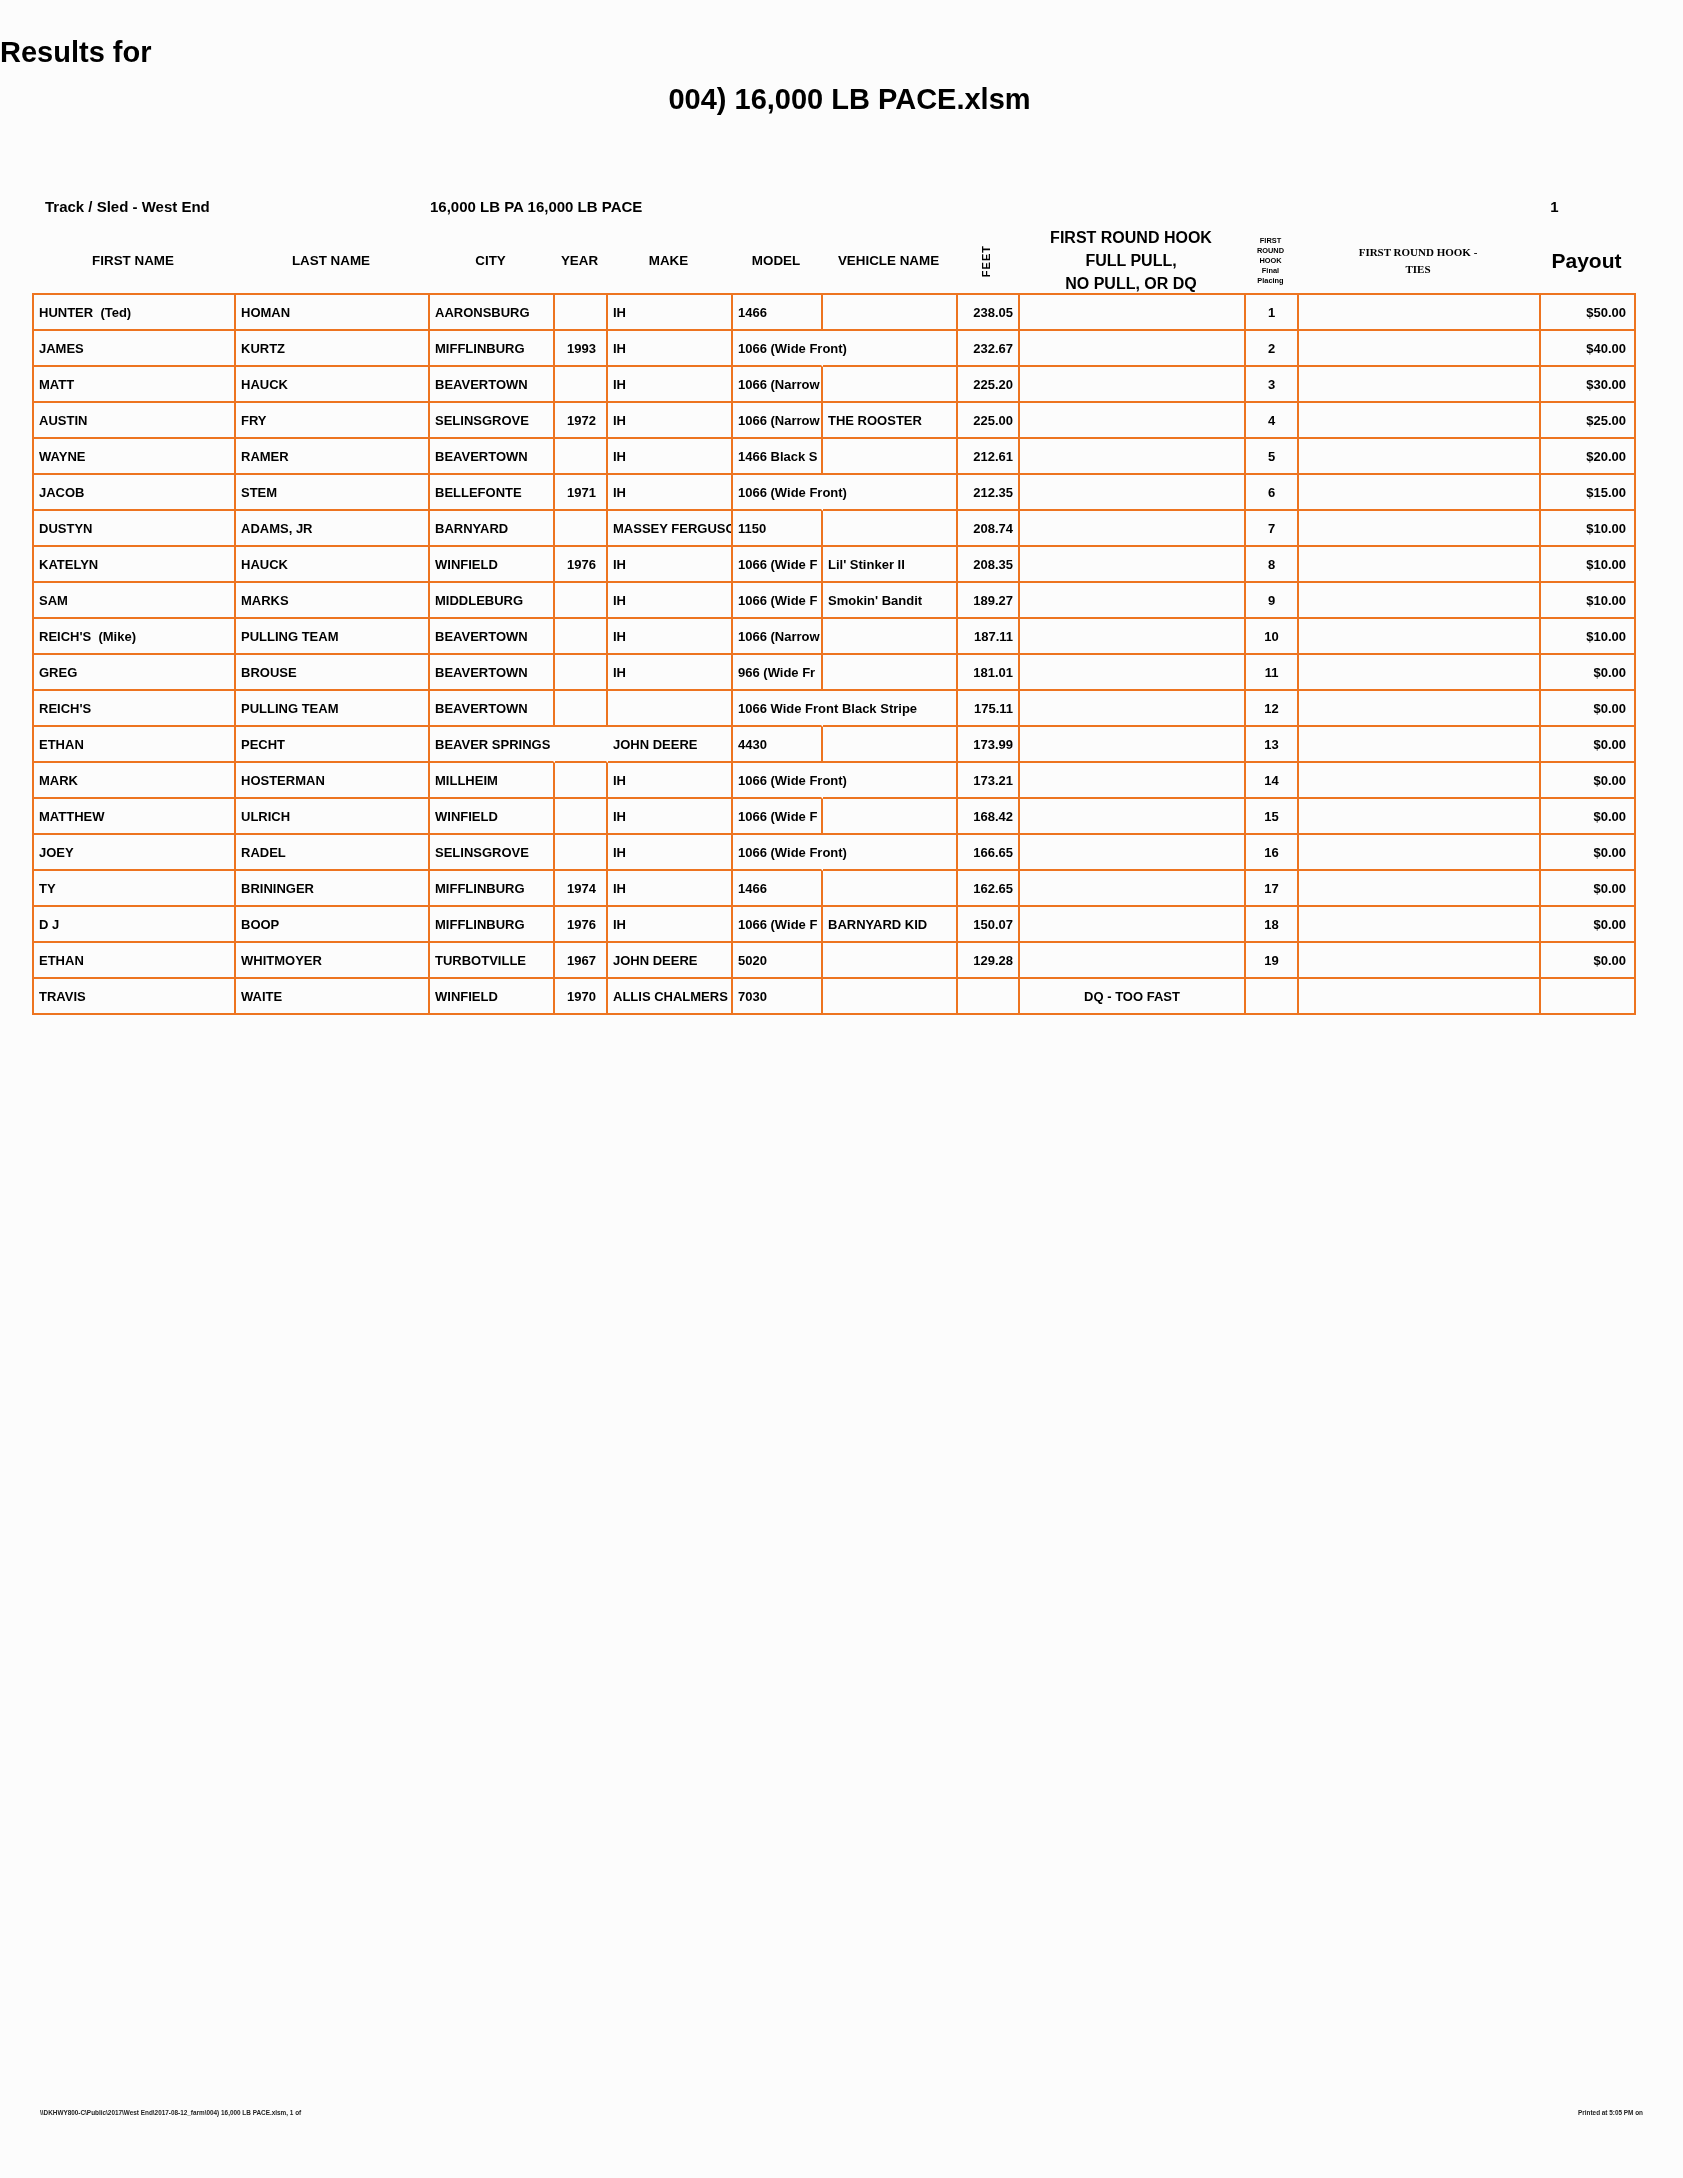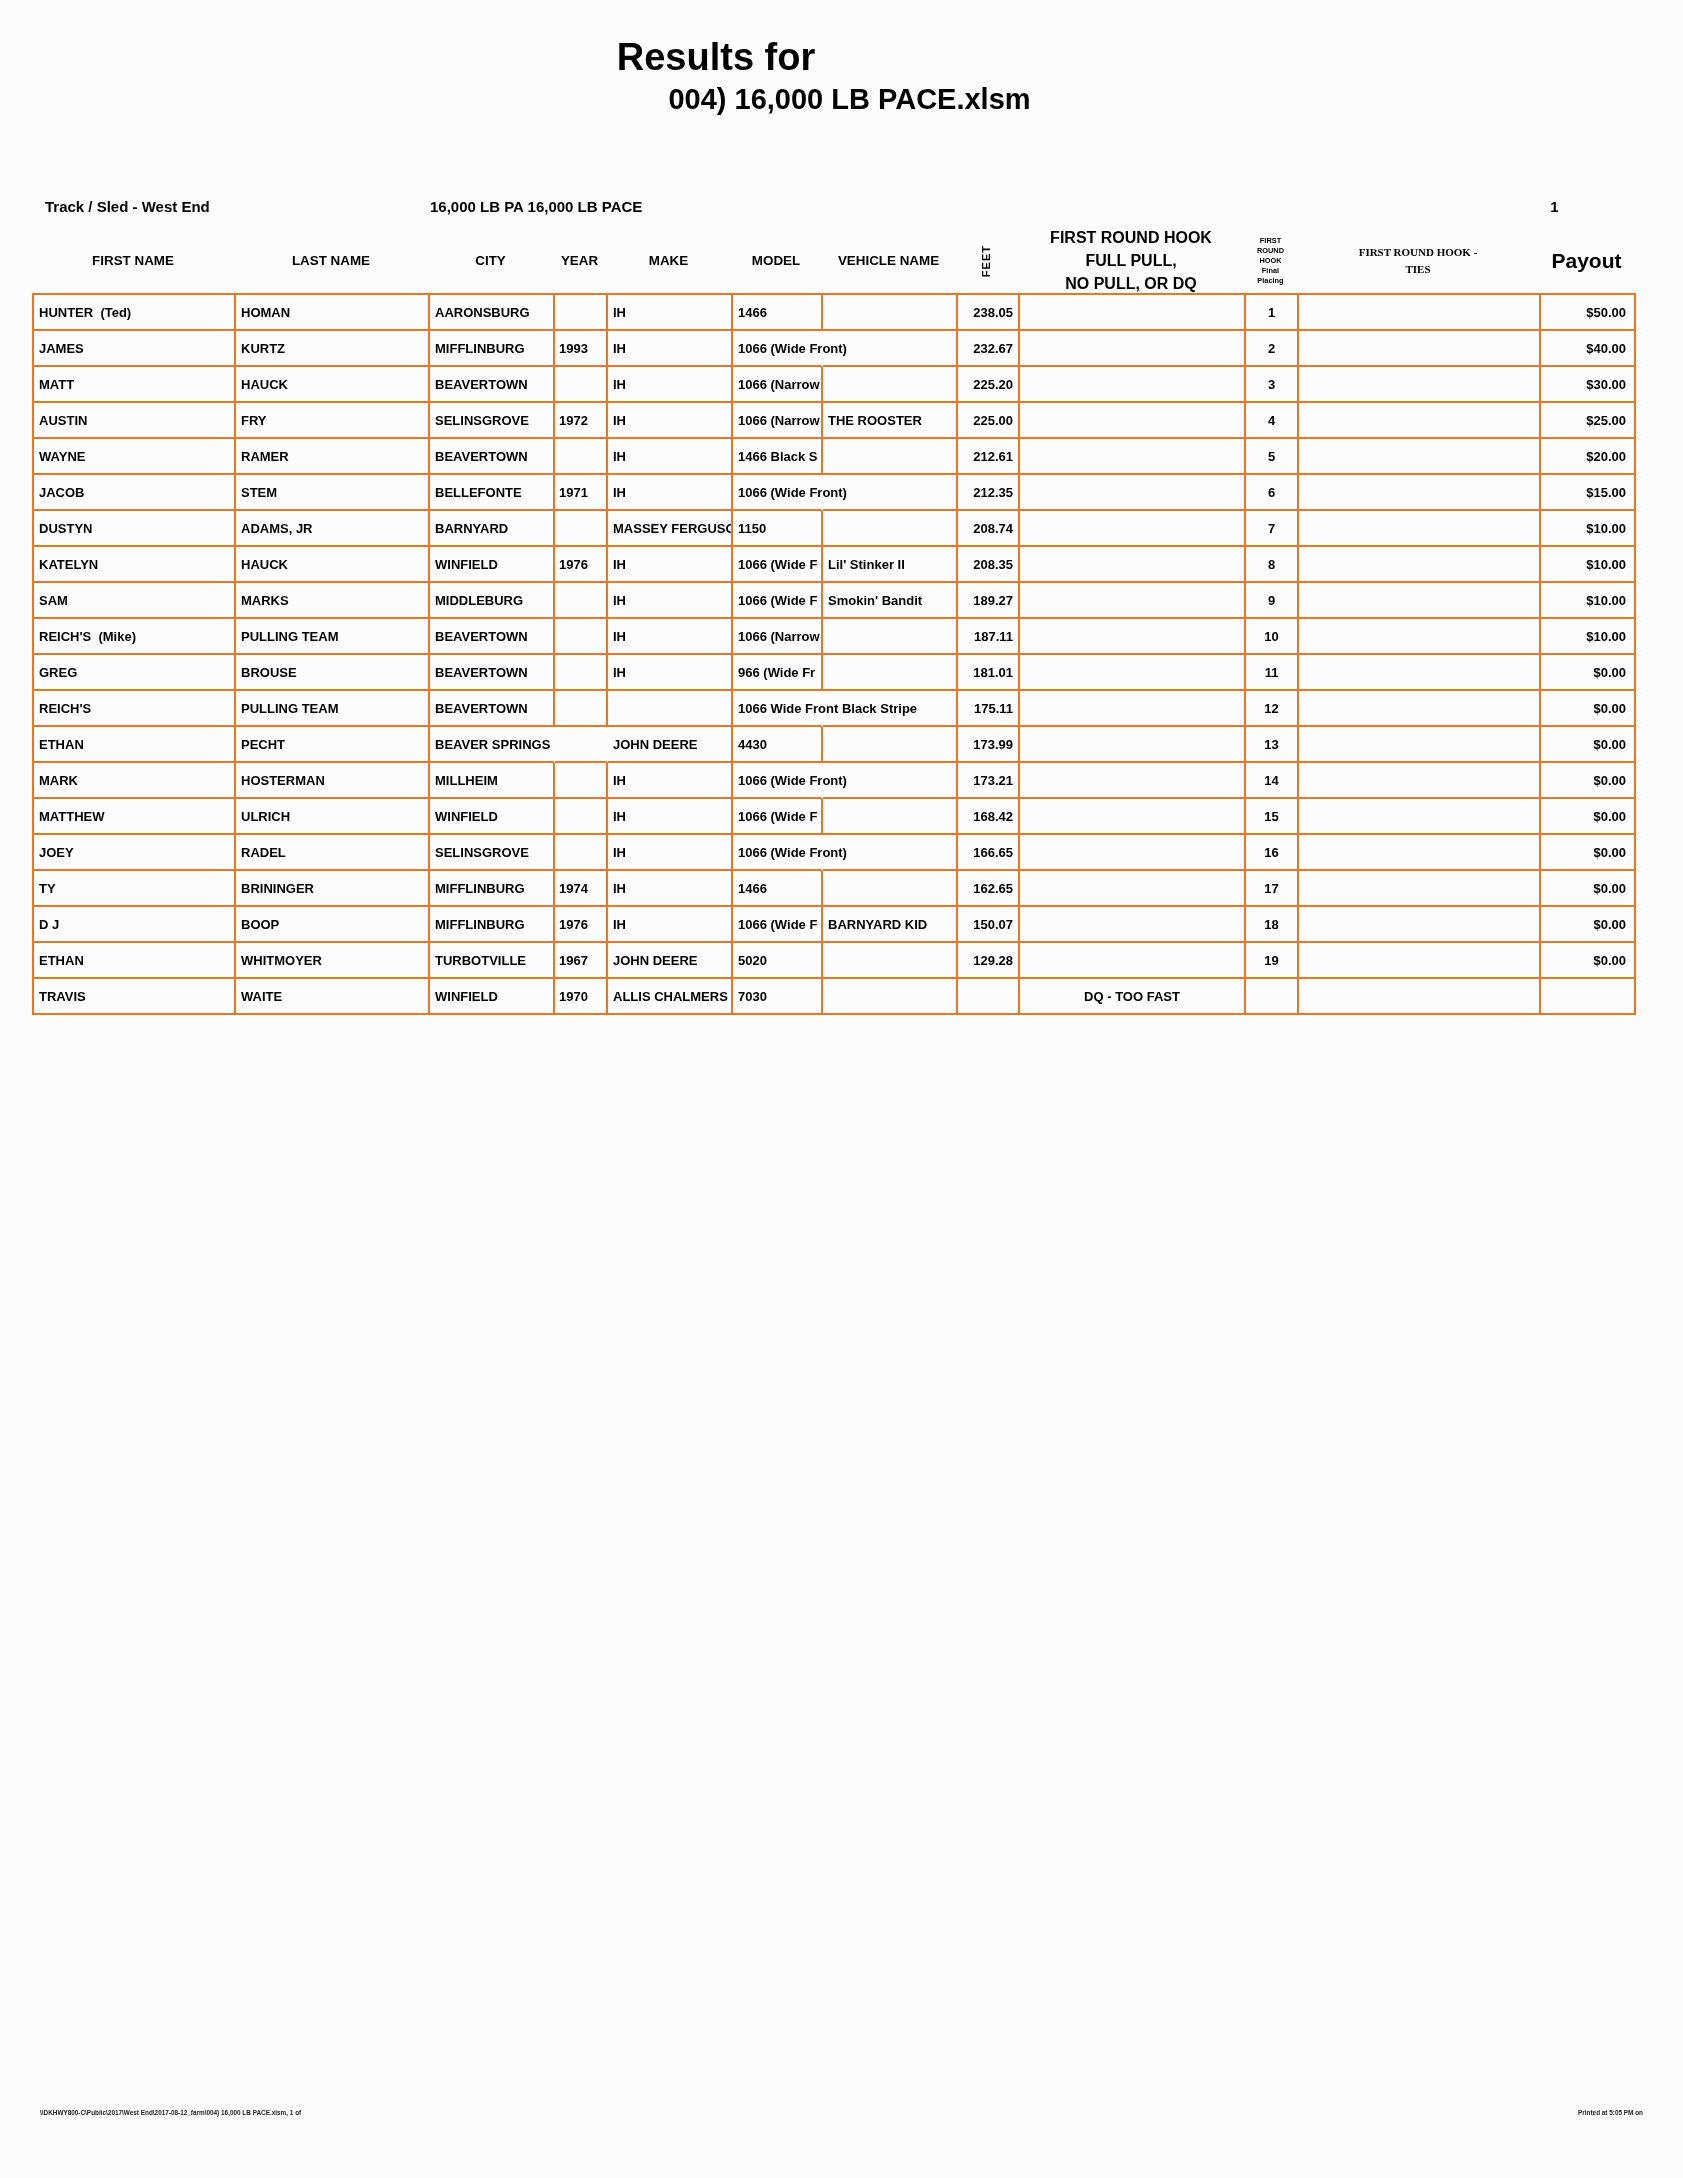--- a/index.html
+++ b/index.html
@@ -8,21 +8,21 @@
   }
   html,body{margin:0;padding:0;}
   body{
     width:1683px;height:2178px;position:relative;
     background:#fcfcfc;color:var(--ink);
     font-family:"Liberation Sans","DejaVu Sans",sans-serif;
     overflow:hidden;
   }
   .abs{position:absolute;}
   
-  .title-line1{top:36px;left:0;width:1432px;text-align:center;font-size:38px;font-weight:bold;}
+  .title-line1{top:36px;left:0;width:1432px;font-size:29px;font-weight:bold;}
   .title-line2{top:83px;left:0;width:1683px;text-align:center;font-size:29px;font-weight:bold;margin-left:8px;}
   
   .track{top:198px;left:45px;font-size:15px;font-weight:bold;white-space:pre;}
   .class-label{top:198px;left:430px;font-size:15px;font-weight:bold;white-space:pre;}
   .page-num{top:198px;left:1525px;width:59px;text-align:center;font-size:15px;font-weight:bold;}
   
   .header-row{
     top:226px;left:32px;width:1602px;height:65px;
     display:grid;
     grid-template-columns:202px 194px 125px 53px 125px 90px 135px 62px 226px 53px 242px 95px;
@@ -52,21 +52,21 @@
   .cell{
     box-sizing:border-box;
     border-right:2px solid var(--grid);
     border-bottom:2px solid var(--grid);
     display:flex;align-items:center;
     padding:0 5px;
     font-weight:bold;font-size:13px;
     white-space:pre;overflow:hidden;
   }
   .cell.spill{overflow:visible;border-right-color:transparent;position:relative;z-index:2;}
-  .col-year{padding-left:4px;}
+  .col-year{padding-left:12px;}
   .col-feet{justify-content:flex-end;padding-right:5px;}
   .col-full_pull{justify-content:center;}
   .col-placing{justify-content:center;padding:0;}
   .col-payout{justify-content:flex-end;padding-right:8px;}
   
   .footer-left{top:2109px;left:40px;font-size:6.4px;font-weight:bold;color:#222;white-space:pre;}
   .footer-right{top:2109px;left:1445px;width:198px;text-align:right;font-size:6.4px;font-weight:bold;color:#222;white-space:pre;}
 </style>
 </head>
 <body>

